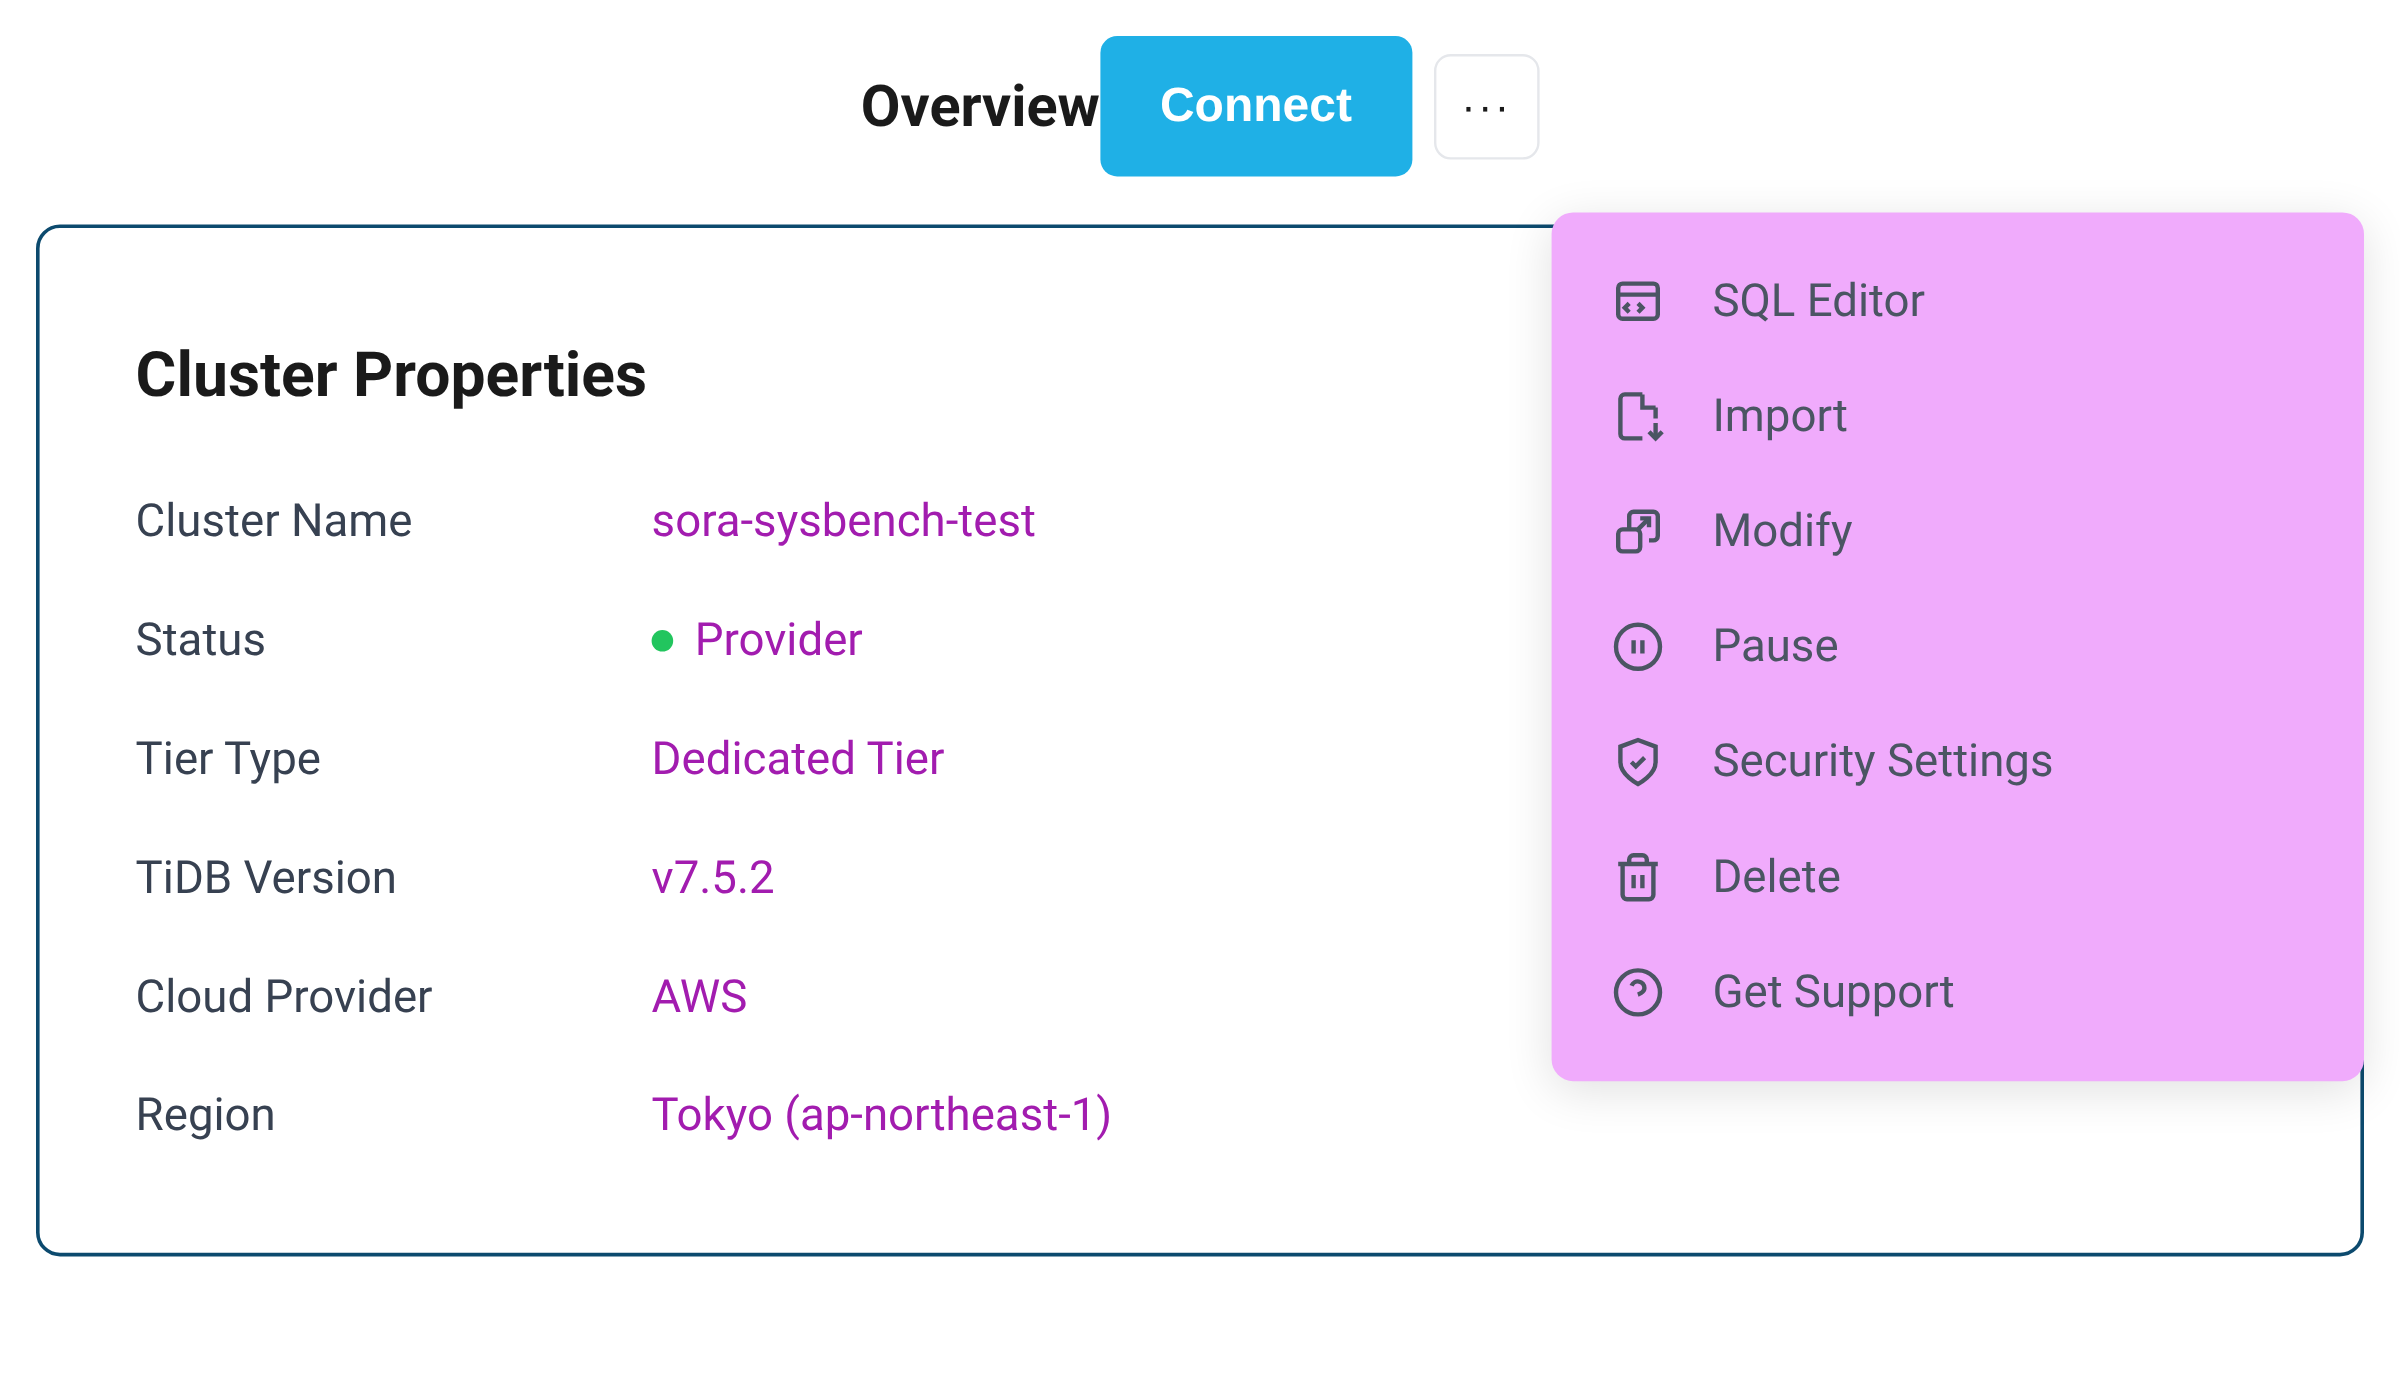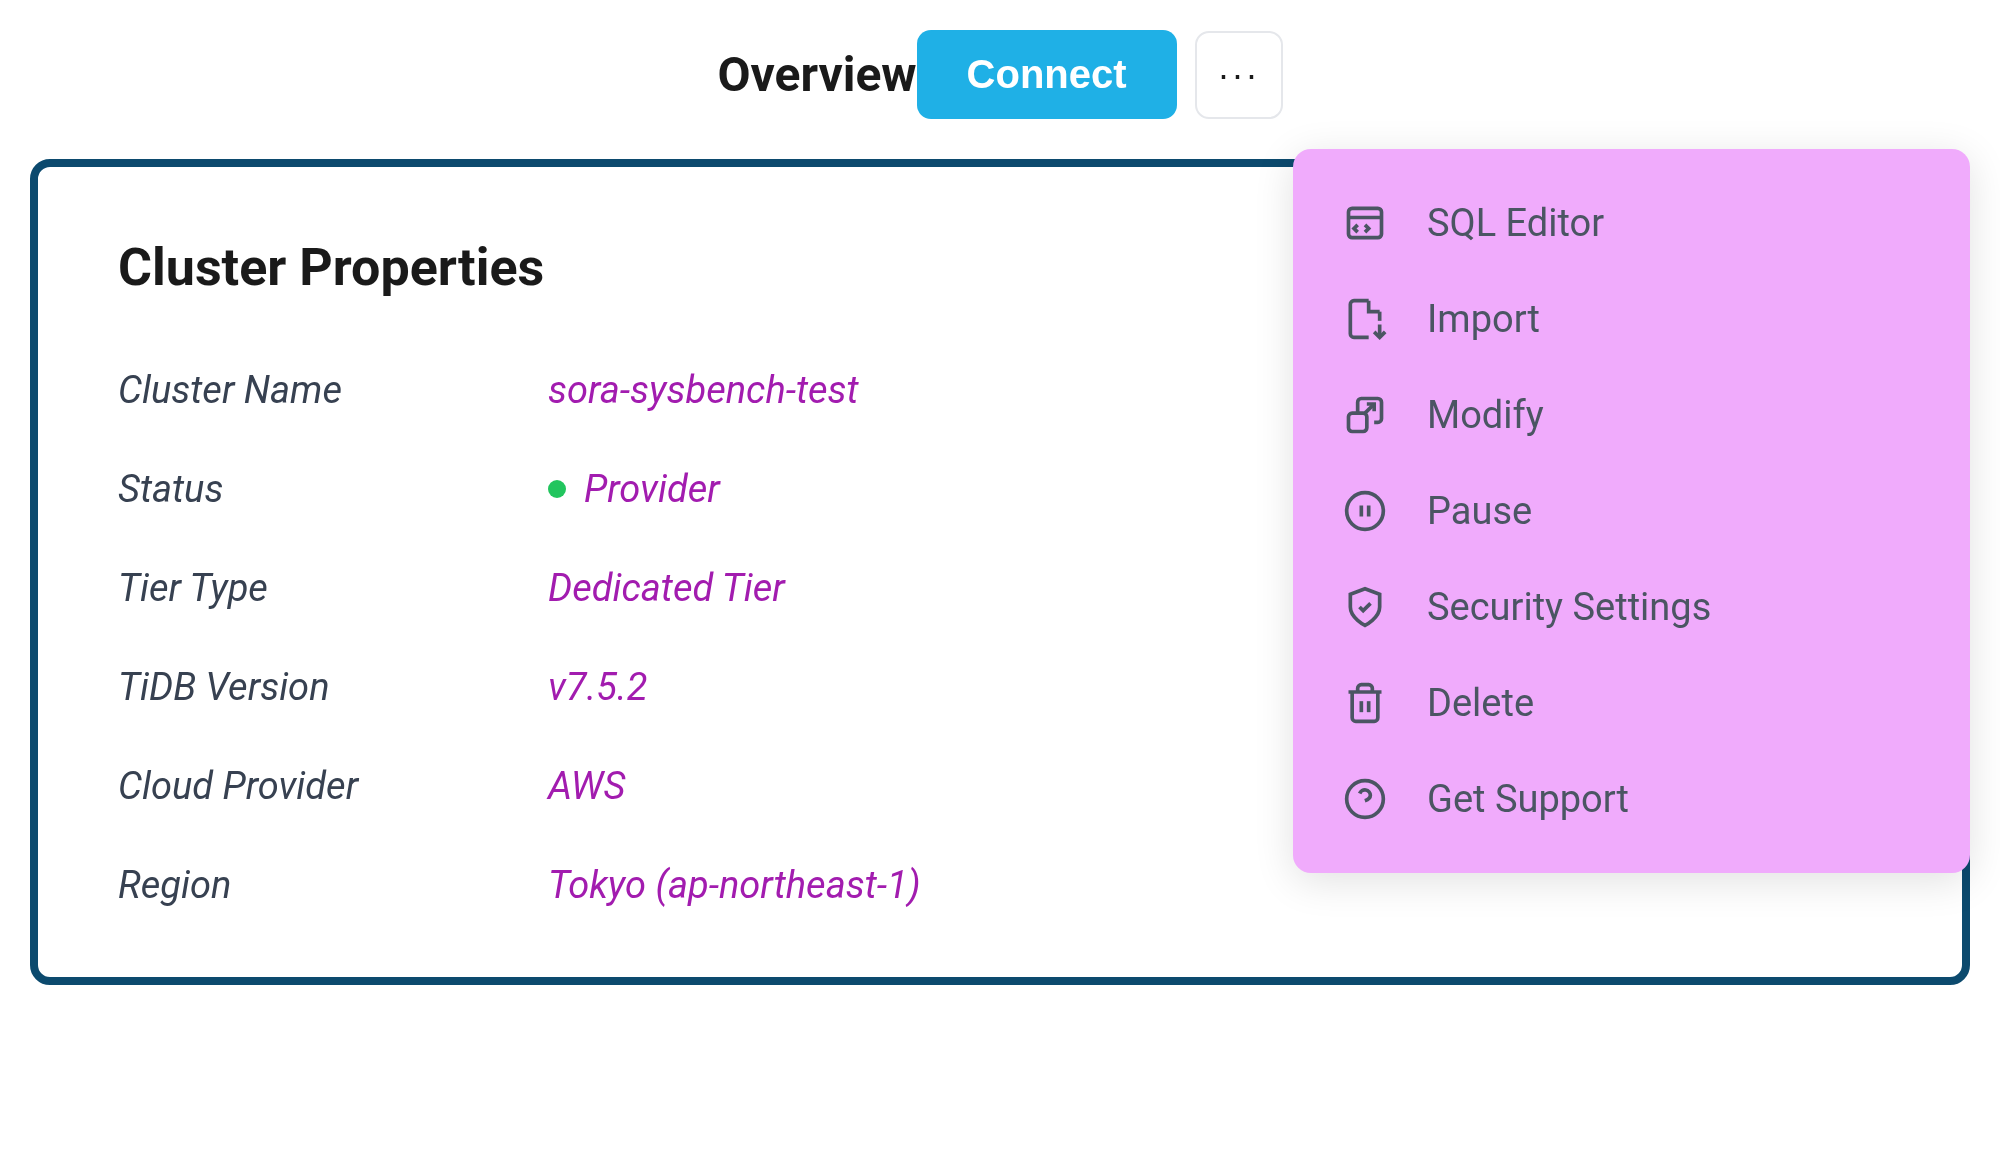--- a/index.html
+++ b/index.html
@@ -33,21 +33,21 @@
       gap: 18px;
       align-items: center;
     }
 
     .connect-button {
       background: #1fb0e6;
       color: #ffffff;
       border: none;
       font-size: 40px;
       font-weight: 700;
-      padding: 22px 50px;
+      padding: 36px 50px;
       border-radius: 14px;
       cursor: pointer;
     }
 
     .more-button {
       background: #ffffff;
       border: 2px solid #e5e7eb;
       width: 88px;
       height: 88px;
       border-radius: 14px;
@@ -58,37 +58,36 @@
       font-size: 36px;
       color: #1a1a1a;
       letter-spacing: 2px;
     }
 
     .content-area {
       position: relative;
     }
 
     .card {
-      border: 8px solid #0c4a6e;
+      border: 3px solid #0c4a6e;
       border-radius: 20px;
-      padding: 70px 80px;
+      padding: 92px 80px;
     }
 
     .card-title {
       font-size: 52px;
       font-weight: 700;
       color: #1a1a1a;
       margin-bottom: 70px;
     }
 
     .properties-list {
       display: flex;
       flex-direction: column;
       gap: 55px;
-      font-style: italic;
     }
 
     .property-row {
       display: flex;
       align-items: center;
     }
 
     .property-label {
       width: 430px;
       font-size: 38px;

